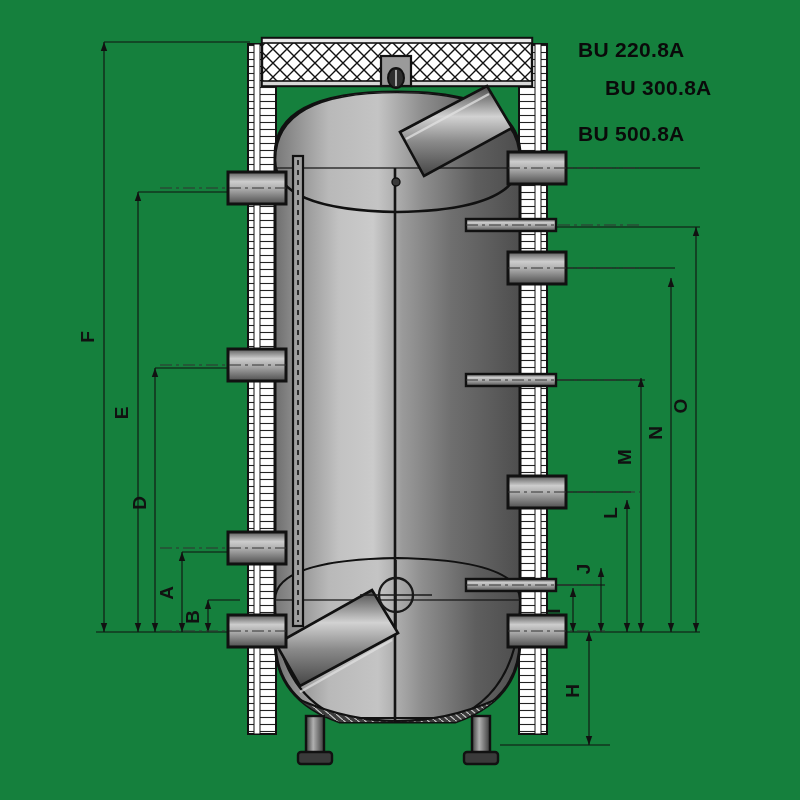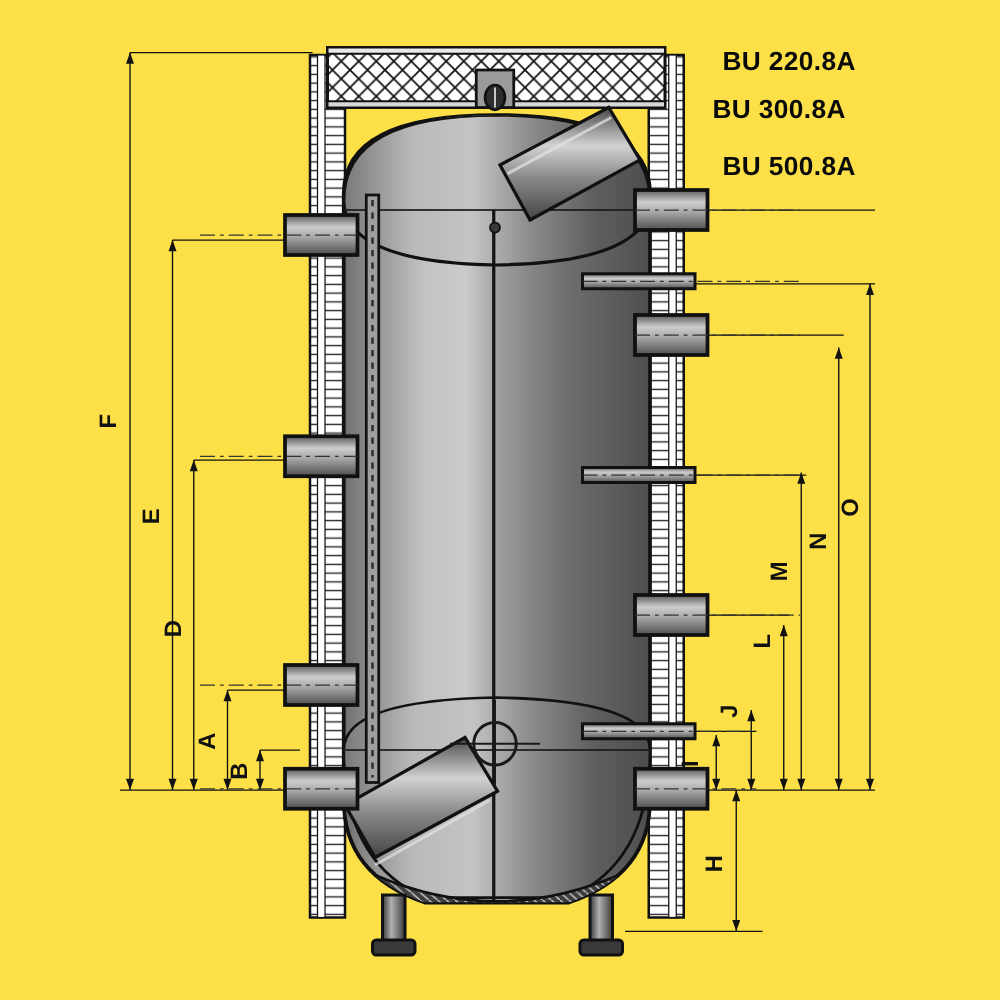--- a/index.html
+++ b/index.html
@@ -1,17 +1,17 @@
 <!DOCTYPE html>
 <html><head>
 <meta charset="utf-8">
 <style>
   html,body{margin:0;padding:0;background:#ffffff;}
   body{width:800px;height:800px;overflow:hidden;font-family:"Liberation Sans",sans-serif;}
-  #stage{position:relative;width:800px;height:800px;background:#fde047;}
+  #stage{position:relative;width:800px;height:800px;background:#15803d;}
   svg{display:block;}
   .model-label{
     position:absolute;
     font-family:"Liberation Sans",sans-serif;
     font-size:21px;
     font-weight:700;
     color:#0a0a0a;
     letter-spacing:0.3px;
     white-space:nowrap;
   }
@@ -284,21 +284,21 @@
       <rect x="298" y="752" width="34" height="12" rx="3" fill="#3a3a3a" stroke="#111" stroke-width="2.4"></rect>
     </g>
     <g>
       <rect x="472" y="716" width="18" height="42" fill="url(#gLeg)" stroke="#111" stroke-width="2.4"></rect>
       <rect x="464" y="752" width="34" height="12" rx="3" fill="#3a3a3a" stroke="#111" stroke-width="2.4"></rect>
     </g>
   </svg>
 
   <div>
     <div class="model-label" style="left:578px; top:38px;">BU 220.8A</div>
-    <div class="model-label" style="left:570px; top:76px;">BU 300.8A</div>
+    <div class="model-label" style="left:605px; top:76px;">BU 300.8A</div>
     <div class="model-label" style="left:578px; top:122px;">BU 500.8A</div>
   </div>
 
   <div>
     <div class="dim-letter" style="left:82px;  top:326px;">F</div>
     <div class="dim-letter" style="left:116px; top:402px;">E</div>
     <div class="dim-letter" style="left:133px; top:492px;">D</div>
     <div class="dim-letter" style="left:160px; top:582px;">A</div>
     <div class="dim-letter" style="left:186px; top:606px;">B</div>
 

